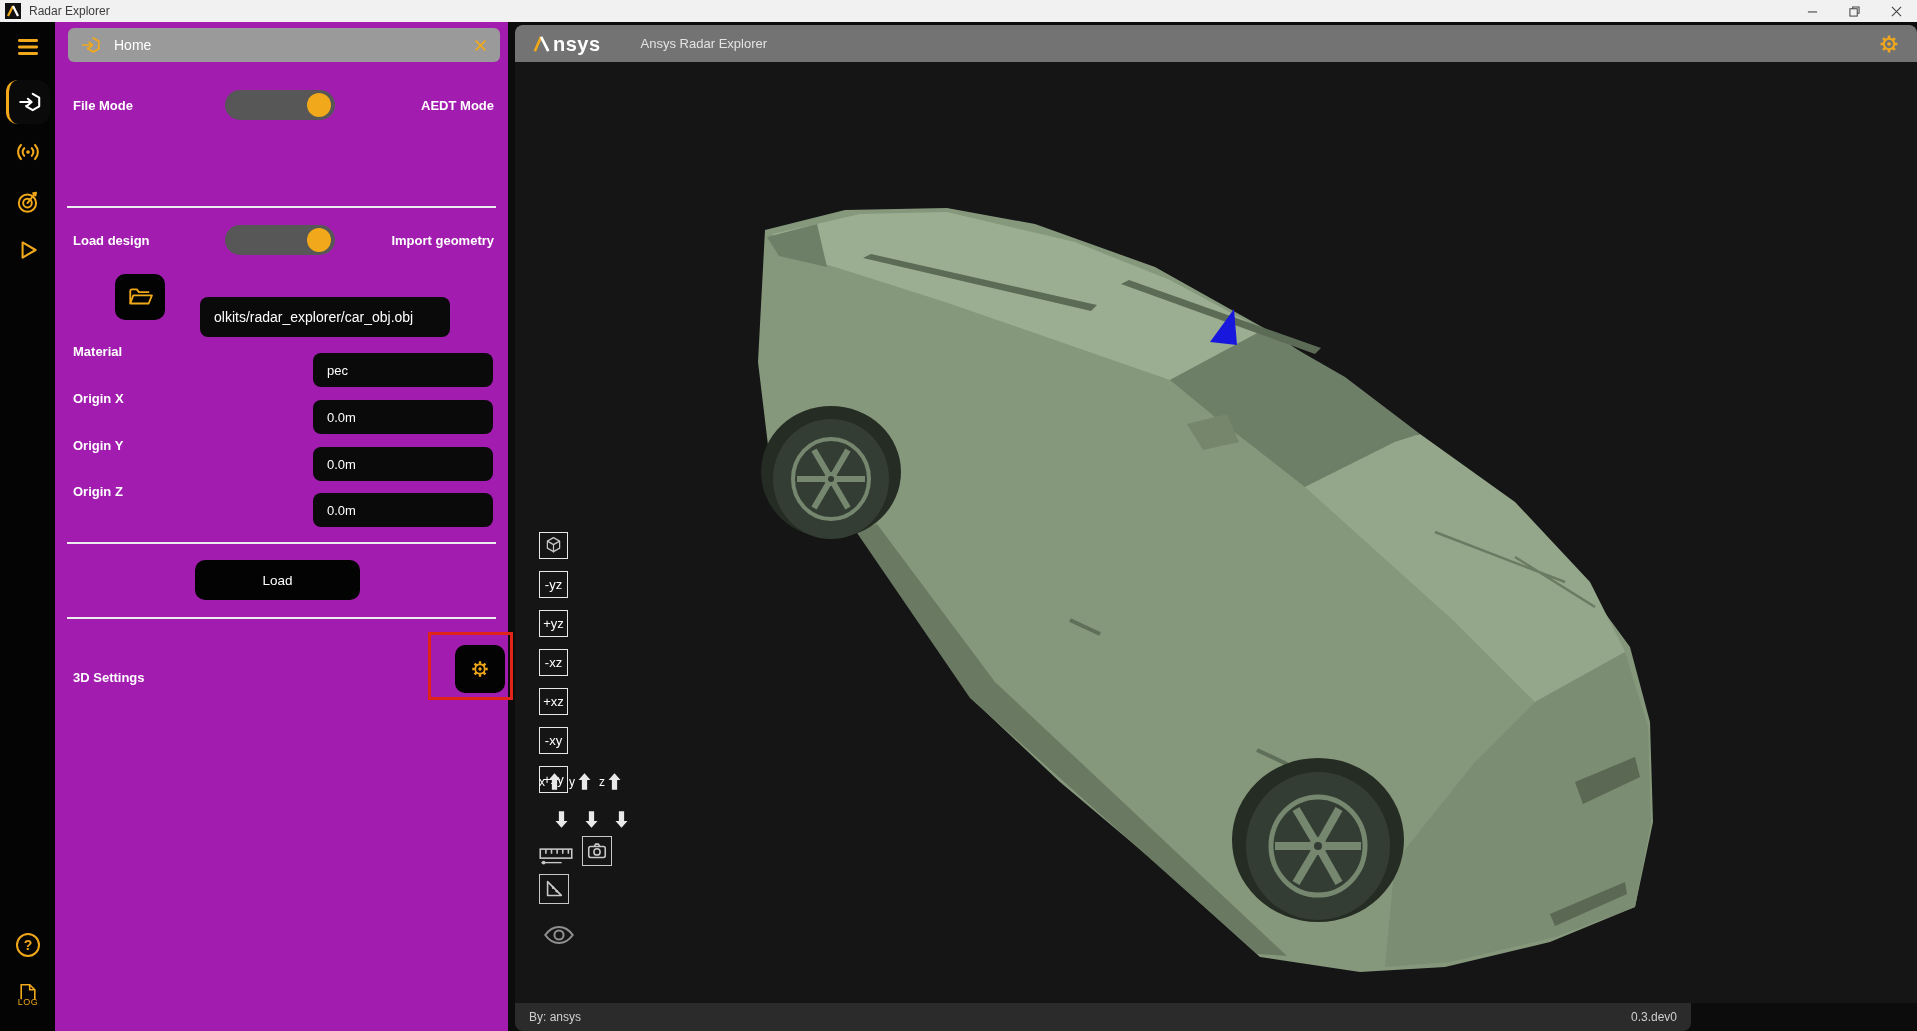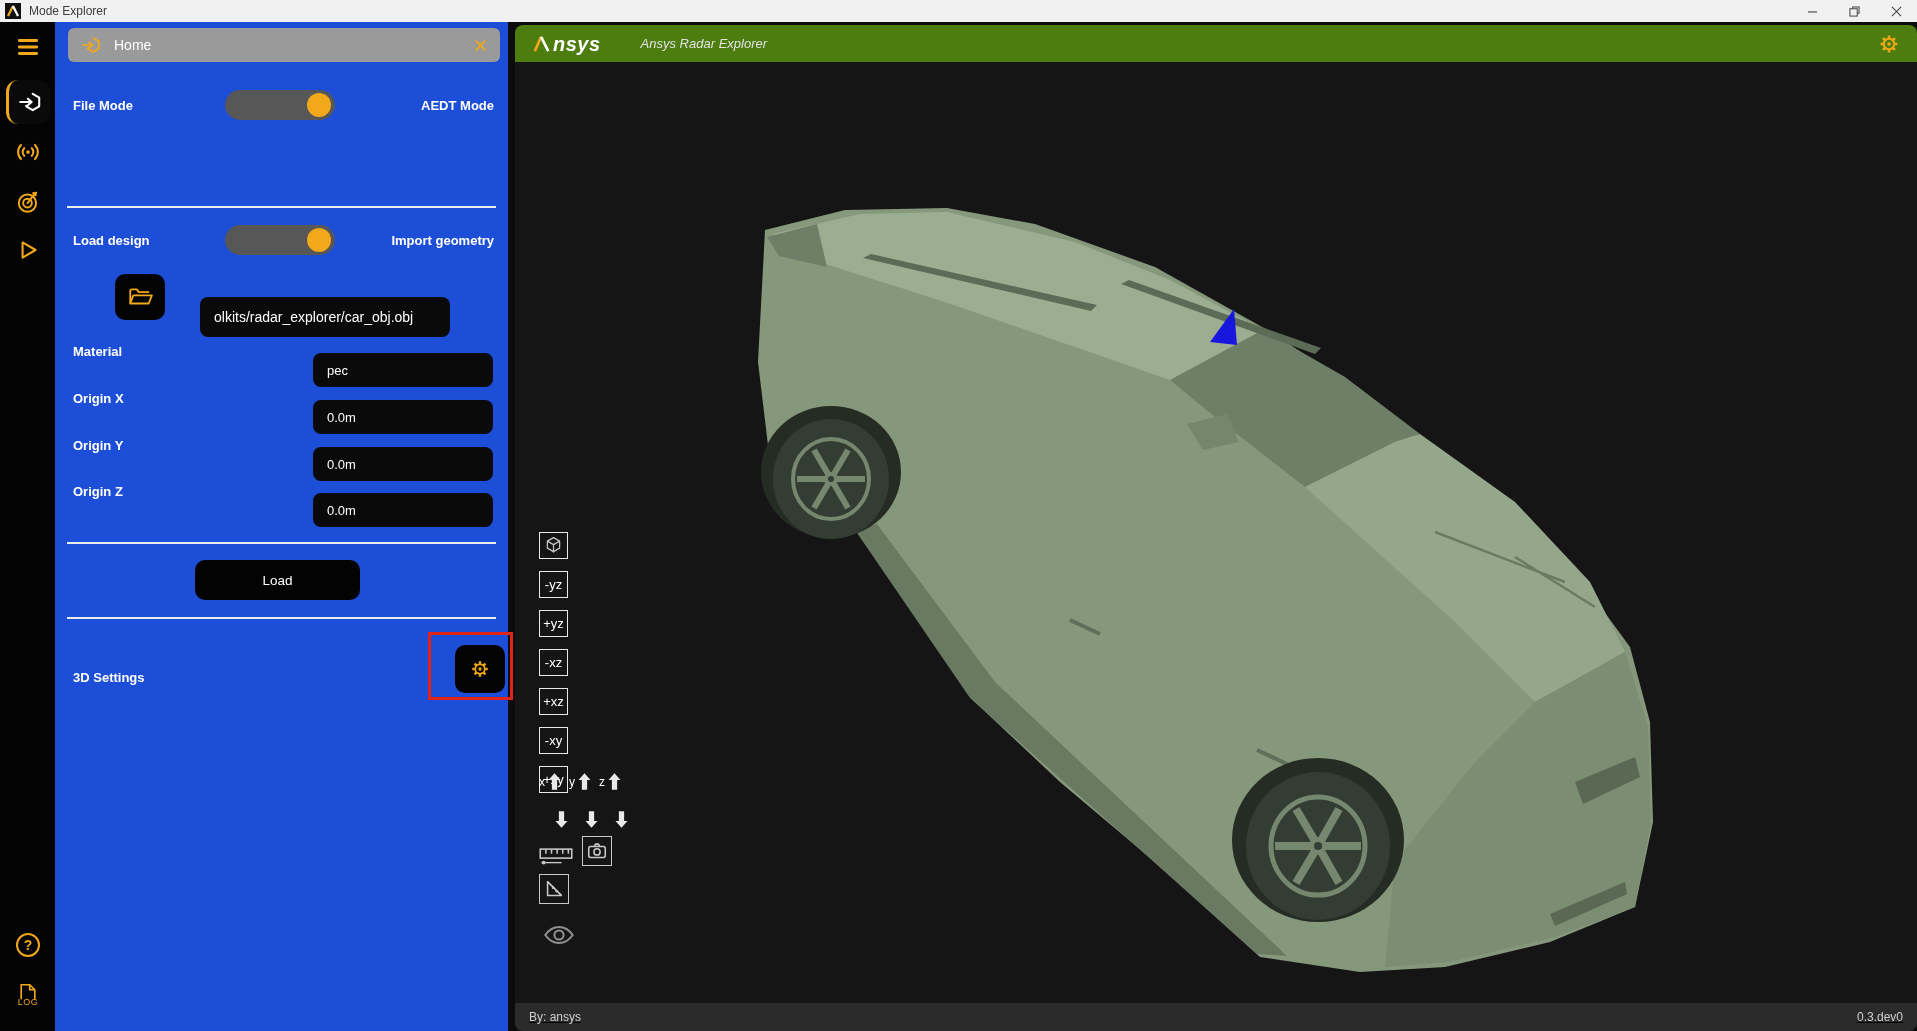--- a/index.html
+++ b/index.html
@@ -24,21 +24,21 @@
              display:flex; align-items:center; justify-content:center; }
   .sb-item svg { width:26px; height:26px; }
   .sb-item.active { background:#0a0a0a; border-left:3px solid #f1a81a; border-radius:12px; }
   .help-circle { width:24px; height:24px; border:2px solid #f1a81a; border-radius:50%;
                  color:#f1a81a; font-size:14px; font-weight:bold; display:flex;
                  align-items:center; justify-content:center; }
   .log-item { display:flex; flex-direction:column; align-items:center; }
   .log-label { color:#f1a81a; font-size:9px; font-weight:normal; margin-top:-3px; letter-spacing:.5px; }
 
   
-  .panel { position:relative; width:453px; height:1009px; background:#1d4ed8; flex:none; }
+  .panel { position:relative; width:453px; height:1009px; background:#a21caf; flex:none; }
   .tab { position:absolute; left:13px; top:6px; width:432px; height:34px; background:#9a9a9a;
          border-radius:6px; display:flex; align-items:center; padding:0 12px; }
   .tab svg.hex { width:22px; height:22px; margin-right:12px; }
   .tab-label { color:#fff; font-size:14px; }
   .tab-close { margin-left:auto; width:16px; height:16px; display:flex; align-items:center; justify-content:center; }
 
   .p-label { position:absolute; color:#fff; font-size:13px; font-weight:bold; }
   .toggle { position:absolute; width:110px; height:30px; background:#575757; border-radius:15px; }
   .toggle .knob { position:absolute; left:82px; top:3px; width:24px; height:24px;
                   border-radius:50%; background:#f1a81a; }
@@ -48,30 +48,30 @@
   .icon-btn { position:absolute; background:#030303; border:none; border-radius:10px;
               display:flex; align-items:center; justify-content:center; cursor:pointer; }
   .field { position:absolute; background:#0a0a0a; border:none; border-radius:8px; color:#fff;
            font-size:13px; padding:0 14px; font-family:"Liberation Sans",sans-serif;margin-top:20px; }
   .annot { position:absolute; left:373px; top:610px; width:85px; height:68px;
            border:3px solid #e02417; }
 
   
   .main { position:relative; flex:1; }
   .vp { position:absolute; left:7px; top:3px; width:1402px; height:1006px; }
-  .vp-header { position:absolute; left:0; top:0; width:1402px; height:37px; background:#4d7c0f;
-               border-radius:8px 8px 0 0; display:flex; align-items:center; padding:0 16px;font-style:italic; }
+  .vp-header { position:absolute; left:0; top:0; width:1402px; height:37px; background:#737373;
+               border-radius:8px 8px 0 0; display:flex; align-items:center; padding:0 16px; }
   .brand { display:flex; align-items:flex-end; }
   .brand svg { width:22px; height:18px; }
   .brand-rest { color:#fff; font-size:20px; font-weight:bold; letter-spacing:.5px; line-height:18px; }
   .vp-title { color:#e3e3e3; font-size:13px; margin-left:40px; }
   .vp-gear { margin-left:auto; width:24px; height:24px; cursor:pointer; }
   .canvas { position:absolute; left:0; top:37px; width:1402px; height:941px; background:#151516; overflow:hidden; }
-  .vp-status { position:absolute; left:0; top:978px; width:1402px; height:28px; background:#2b2b2b;
-               border-radius:0 0 8px 8px; display:flex; align-items:center; padding:0 14px;text-decoration:underline; }
+  .vp-status { position:absolute; left:0; top:978px; width:1176px; height:28px; background:#2b2b2b;
+               border-radius:0 0 8px 8px; display:flex; align-items:center; padding:0 14px; }
   .st-left { color:#cfcfcf; font-size:12px; }
   .st-right { margin-left:auto; color:#cfcfcf; font-size:12px; }
 
   
   .views { position:absolute; left:24px; top:470px; display:flex; flex-direction:column; gap:12px; }
   .view-btn { width:29px; height:27px; border:1px solid #e8e8e8; background:transparent; color:#fff;
               font-size:13px; display:flex; align-items:center; justify-content:center;
               font-family:"Liberation Sans",sans-serif; cursor:pointer; }
   .axiswidget { position:absolute; left:24px; top:700px; width:130px; height:210px; }
   .ax-row { position:absolute; left:0; display:flex; }
@@ -87,21 +87,21 @@
 </head>
 <body>
 
 <div class="titlebar">
   <div class="tb-logo">
     <svg viewBox="0 0 16 16">
         <path d="M3 13L8 3" stroke="#f1a81a" stroke-width="2.2" fill="none"></path>
         <path d="M8 3l5 10" stroke="#fff" stroke-width="2.2" fill="none"></path>
       </svg>
   </div>
-  <span class="tb-title">Mode Explorer</span>
+  <span class="tb-title">Radar Explorer</span>
   <div class="tb-controls">
     <div class="tb-btn">
       <svg width="11" height="11" viewBox="0 0 12 12">
           <path d="M1 6.5h10" stroke="#444" stroke-width="1.2" fill="none"></path>
         </svg>
     </div>
     <div class="tb-btn">
       <svg width="11" height="11" viewBox="0 0 12 12" fill="none" stroke="#444" stroke-width="1.1">
           <rect x="1" y="3" width="8" height="8"></rect>
           <path d="M4 3V1h7v7H9"></path>

